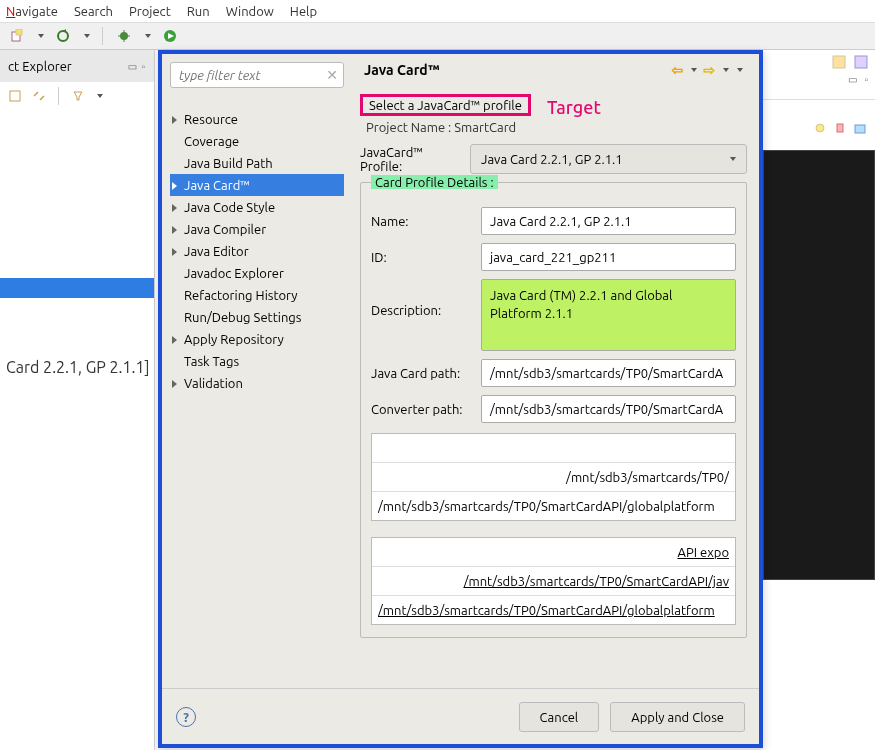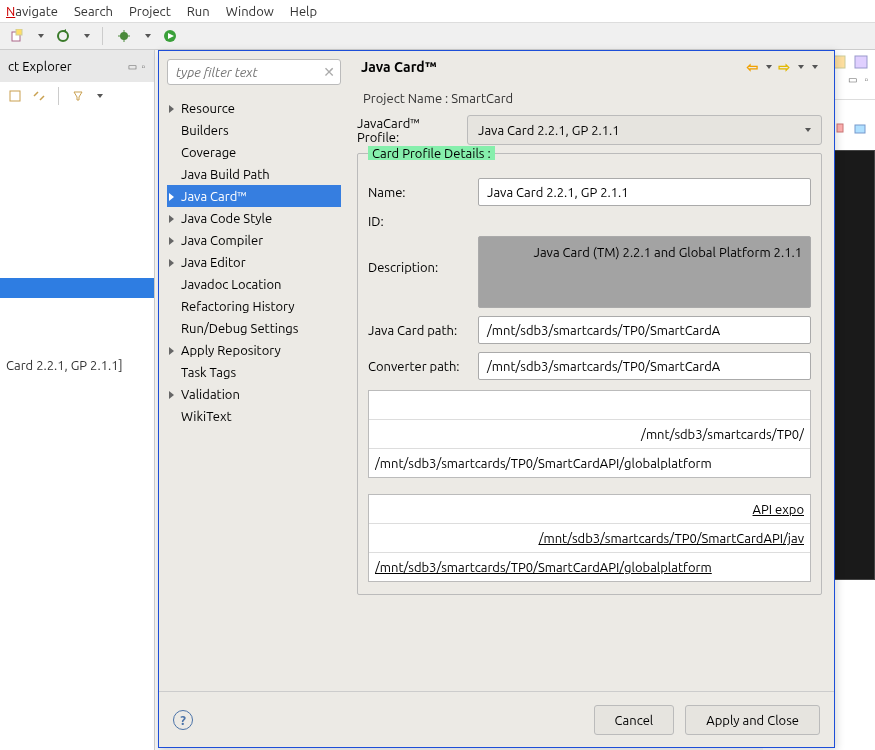--- a/index.html
+++ b/index.html
@@ -101,31 +101,31 @@
     .blue-selection {
       background: #2e7de2;
       height: 20px;
       margin-top: 160px;
       margin-left: -4px;
       margin-right: -4px;
     }
     .left-line {
       margin-top: 60px;
       padding-left: 2px;
-      font-size: 13px;
+      font-size: 16px;
     }
 
     .dialog {
       position: absolute;
       left: 158px;
       top: 50px;
-      width: 677px;
+      width: 605px;
       height: 698px;
       background: #eceae5;
-      border: 1px solid #1d4ed8;
+      border: 4px solid #1d4ed8;
       box-shadow: 2px 2px 8px rgba(0,0,0,0.15);
       display: flex;
       flex-direction: column;
     }
     .dialog-body {
       flex: 1;
       display: flex;
       overflow: hidden;
     }
     .dialog-left {
@@ -150,21 +150,21 @@
     }
     .filter-clear {
       position: absolute;
       right: 6px;
       top: 5px;
       color: #aaa;
       font-size: 14px;
     }
     .tree {
       list-style: none;
-      margin-top: 12px;
+      margin-top: 20px;
     }
     .tree li {
       padding: 4px 2px 4px 14px;
       position: relative;
       cursor: default;
     }
     .tree li.expandable::before {
       content: "";
       position: absolute;
       left: 2px;
@@ -270,24 +270,23 @@
       white-space: nowrap;
       text-overflow: ellipsis;
       display: flex;
       align-items: center;
     }
     .form-row .textarea {
       flex: 1;
       height: 72px;
       border: 1px solid #aaa;
       border-radius: 2px;
-      background: #a3a3a3;
+      background: #bef264;
       padding: 6px 8px;
       line-height: 1.4;
-      text-align: right;
     }
     .combo {
       flex: 1;
       height: 30px;
       background: #e6e4df;
       border: 1px solid #bbb;
       border-radius: 3px;
       display: flex;
       align-items: center;
       justify-content: space-between;
@@ -503,49 +502,53 @@
 <div class="dialog">
   <div class="dialog-body">
 
     <div class="dialog-left">
       <div class="filter-wrap">
         <input class="filter-input" type="text" placeholder="type filter text" style="">
         <span class="filter-clear">✕</span>
       </div>
       <ul class="tree" id="tree">
           <li class="expandable">Resource</li>
-          <li>Builders</li>
           <li>Coverage</li>
           <li>Java Build Path</li>
           <li class="expandable selected">Java Card™</li>
           <li class="expandable">Java Code Style</li>
           <li class="expandable">Java Compiler</li>
           <li class="expandable">Java Editor</li>
-          <li>Javadoc Location</li>
+          <li>Javadoc Explorer</li>
           <li>Refactoring History</li>
           <li>Run/Debug Settings</li>
           <li class="expandable">Apply Repository</li>
           <li>Task Tags</li>
           <li class="expandable">Validation</li>
-          <li>WikiText</li>
         </ul>
     </div>
 
     <div class="dialog-right">
       <div class="right-header">
         <span class="right-title">Java Card™</span>
         <div class="arrow-btns">
           <span class="arrow-back">⇦</span>
           <span class="tri-down"></span>
           <span class="arrow-fwd">⇨</span>
           <span class="tri-down"></span>
           <span class="tri-down"></span>
         </div>
       </div>
 
+      <div class="subtitle-row">
+        <div class="subtitle-box">
+          <span>Select a JavaCard™ profile</span>
+        </div>
+        <span class="target-label">Target</span>
+      </div>
 
       <div class="project-name">Project Name : SmartCard</div>
 
       <div class="form-row">
         <label>JavaCard™ Profile:</label>
         <div class="combo">
           <span>Java Card 2.2.1, GP 2.1.1</span>
           <span class="tri-down"></span>
         </div>
       </div>
@@ -554,20 +557,23 @@
         <div class="fieldset-legend">Card Profile Details :</div>
 
         <div class="form-row">
           <label>Name:</label>
           <div class="text-field">
               <span>Java Card 2.2.1, GP 2.1.1</span>
             </div>
         </div>
         <div class="form-row">
           <label>ID:</label>
+          <div class="text-field">
+              <span>java_card_221_gp211</span>
+            </div>
         </div>
         <div class="form-row" style="align-items:flex-start;">
           <label style="padding-top:24px;">Description:</label>
           <div class="textarea"><span>Java Card (TM) 2.2.1 and Global Platform 2.1.1</span></div>
         </div>
         <div class="form-row">
           <label>Java Card path:</label>
           <div class="text-field">
               <span>/mnt/sdb3/smartcards/TP0/SmartCardA</span>
             </div>

